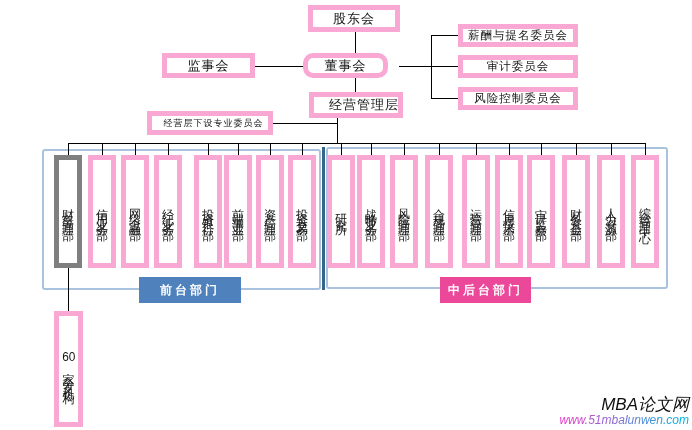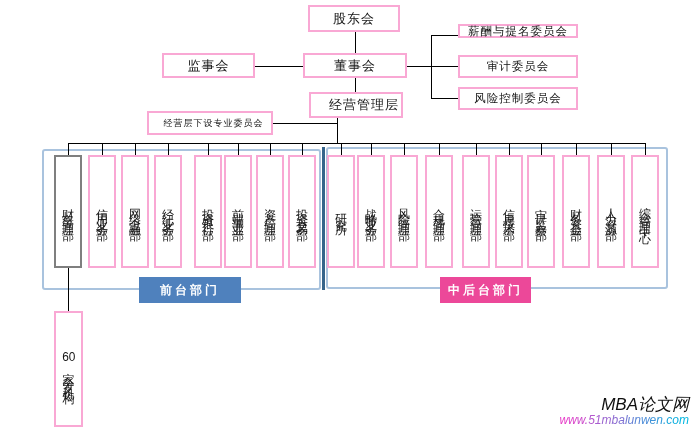--- a/index.html
+++ b/index.html
@@ -6,21 +6,21 @@
   #stage{
     position:relative;width:692px;height:430px;background:#ffffff;
     font-family:"Liberation Sans",sans-serif;overflow:hidden;
   }
   .bluebox{
     position:absolute;border:2px solid #a9c3de;border-radius:3px;
     background:transparent;z-index:1;box-sizing:border-box;
   }
   #connector-svg{position:absolute;left:0;top:0;z-index:2;pointer-events:none;}
   .box{
-    position:absolute;background:#fff;border:2px solid #f9a8d4;
+    position:absolute;background:#fff;border:5px solid #f9a8d4;
     display:flex;align-items:center;justify-content:center;
     font-size:13px;color:#141414;box-sizing:border-box;z-index:3;
     letter-spacing:1px;white-space:nowrap;
   }
   .small{font-size:9px;letter-spacing:1px;padding-left:7px;}
   .committee{font-size:11.5px;}
   .vbox{
     writing-mode:vertical-rl;text-orientation:upright;
     font-size:12px;letter-spacing:5px;line-height:1;
   }
@@ -74,26 +74,26 @@
       <line x1="509" y1="143" x2="509" y2="155" stroke="#000000" stroke-width="1" shape-rendering="crispEdges"></line>
       <line x1="541" y1="143" x2="541" y2="155" stroke="#000000" stroke-width="1" shape-rendering="crispEdges"></line>
       <line x1="576" y1="143" x2="576" y2="155" stroke="#000000" stroke-width="1" shape-rendering="crispEdges"></line>
       <line x1="611" y1="143" x2="611" y2="155" stroke="#000000" stroke-width="1" shape-rendering="crispEdges"></line>
       <line x1="645" y1="143" x2="645" y2="155" stroke="#000000" stroke-width="1" shape-rendering="crispEdges"></line>
       <line x1="323.5" y1="147" x2="323.5" y2="290" stroke="#36648b" stroke-width="2.5" shape-rendering="crispEdges"></line>
     </svg>
 
   <div class="box" style="left:308px;top:5px;width:92px;height:27px;">股东会</div>
   <div class="box" style="left:162px;top:53px;width:93px;height:25px;">监事会</div>
-  <div class="box" style="left:303px;top:53px;width:104px;height:25px;">董事会</div>
+  <div class="box" style="left:303px;top:53px;width:85px;height:25px;border-radius:10px;">董事会</div>
   <div class="box" style="left:309px;top:92px;width:94px;height:26px;padding-left:16px;">经营管理层</div>
   <div class="box small" style="left:147px;top:111px;width:126px;height:24px;">经营层下设专业委员会</div>
 
   <div id="committees">
-      <div class="box committee" style="left: 458px; top: 24px; width: 120px; height: 14px;">薪酬与提名委员会</div>
+      <div class="box committee" style="left: 458px; top: 24px; width: 120px; height: 23px;">薪酬与提名委员会</div>
       <div class="box committee" style="left: 458px; top: 55px; width: 120px; height: 23px;">审计委员会</div>
       <div class="box committee" style="left: 458px; top: 87px; width: 120px; height: 23px;">风险控制委员会</div>
     </div>
 
   <div id="front-depts">
       <div class="box vbox" style="left: 54px; top: 155px; width: 28px; height: 113px; border-color: rgb(127, 127, 127);">财富管理部</div>
       <div class="box vbox" style="left: 88px; top: 155px; width: 28px; height: 113px;">信用业务部</div>
       <div class="box vbox" style="left: 121px; top: 155px; width: 28px; height: 113px;">网络金融部</div>
       <div class="box vbox" style="left: 154px; top: 155px; width: 28px; height: 113px;">经纪业务部</div>
       <div class="box vbox" style="left: 194px; top: 155px; width: 28px; height: 113px;">投资银行部</div>

